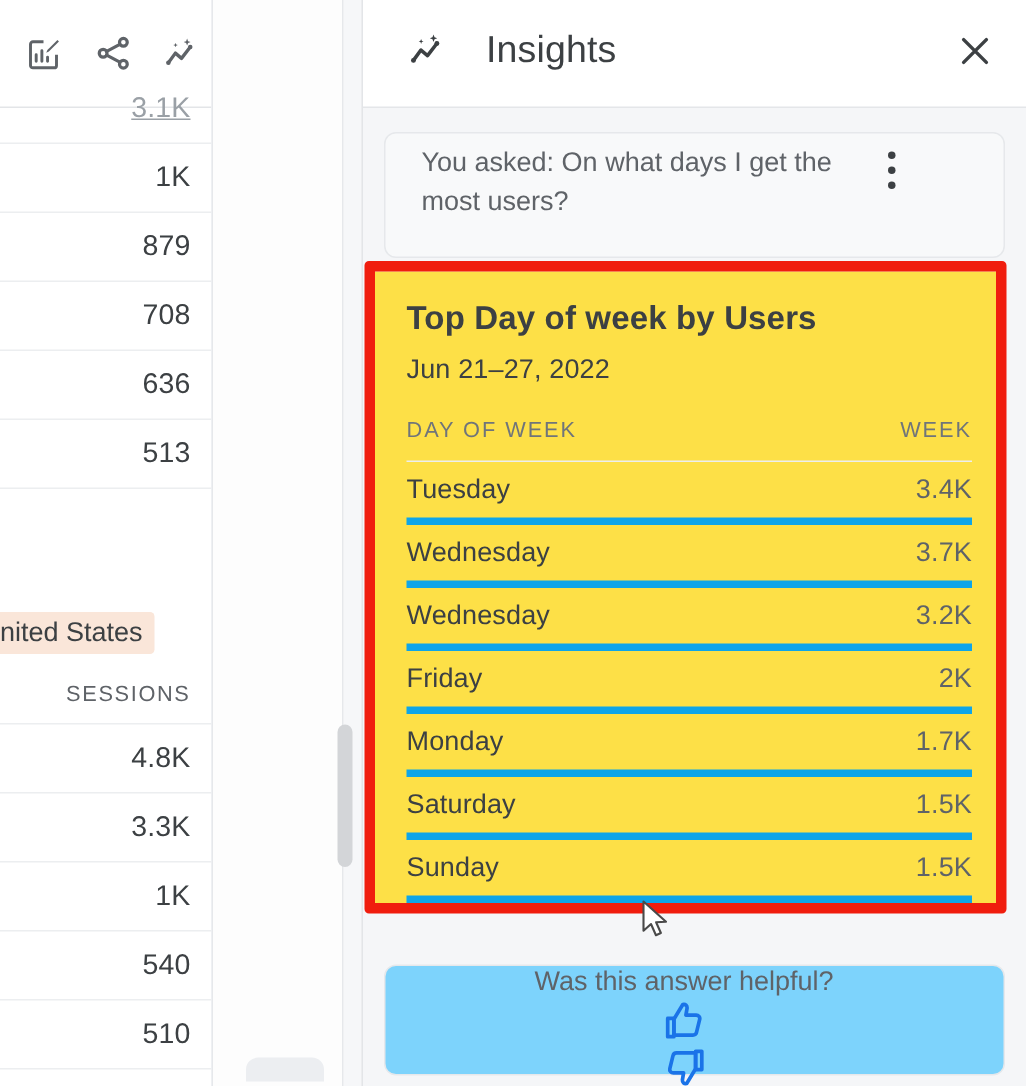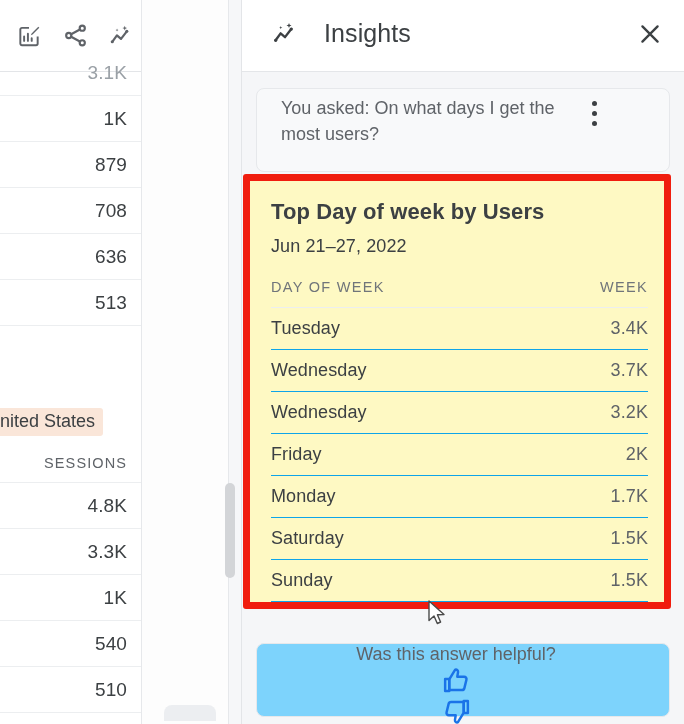--- a/index.html
+++ b/index.html
@@ -29,21 +29,21 @@
 
   .left-body { position: absolute; left: 0; top: 72px; width: 141px; bottom: 0; }
 
   .lp-rowlist { position: absolute; left: 0; width: 141px; }
   .lp-row {
     height: 46px; display: flex; align-items: center; justify-content: flex-end;
     padding-right: 14px;
     border-bottom: 1px solid #eceef0;
     font-size: 19px; color: #3c4043; letter-spacing: .1px;
   }
-  .lp-row.clipped { color: #9aa0a6; }
+  .lp-row.clipped { color: #9aa0a6; text-decoration: underline; }
 
   .lp-chip-wrap { position: absolute; left: 0; top: 336px; width: 141px; }
   .lp-chip {
     display: inline-block;
     background: #fae6d9; color: #3c4043;
     font-size: 18px; padding: 3px 8px 4px 10px;
     border-radius: 3px; white-space: nowrap;
     margin-left: -10px;
   }
   .lp-colhdr {
@@ -116,39 +116,39 @@
     left: 243px; top: 174px; width: 428px; height: 435px;
     border: 7px solid #f01d0e;
     border-radius: 3px;
     pointer-events: none;
     z-index: 5;
   }
 
   .answer-card {
     position: absolute; left: 250px; top: 181px;
     width: 414px; height: 421px;
-    background: #fef9c3;
+    background: #fde047;
     padding: 18px 16px 0 21px;
     overflow: hidden;
     z-index: 4;
   }
   .ans-title { font-size: 22px; font-weight: bold; color: #3c4043; letter-spacing: .1px; }
   .ans-date { font-size: 18px; color: #3c4043; margin-top: 11px; letter-spacing: .1px; }
 
   .tbl { margin-top: 22px; width: 100%; }
   .tbl-head {
     display: flex; justify-content: space-between; align-items: center;
     font-size: 14.5px; letter-spacing: 1.3px; color: #70757a;
     padding-bottom: 12px;
     border-bottom: 1px solid #eceef0;
   }
   .tbl-row {
     display: flex; justify-content: space-between; align-items: center;
     height: 42px;
-    border-bottom: 1px solid #0ea5e9;
+    border-bottom: 5px solid #0ea5e9;
     font-size: 18px; color: #3c4043; letter-spacing: .1px;
   }
   .tbl-row .val { color: #5f6368; }
 
   .feedback {
     position: absolute; left: 14px; right: 14px; top: 643px;
     background: #7dd3fc; border: 1px solid #e6e8eb; border-radius: 8px;
     height: 74px;
     display: flex; align-items: center; padding: 0 38px 0 24px; flex-direction: column;
   }

